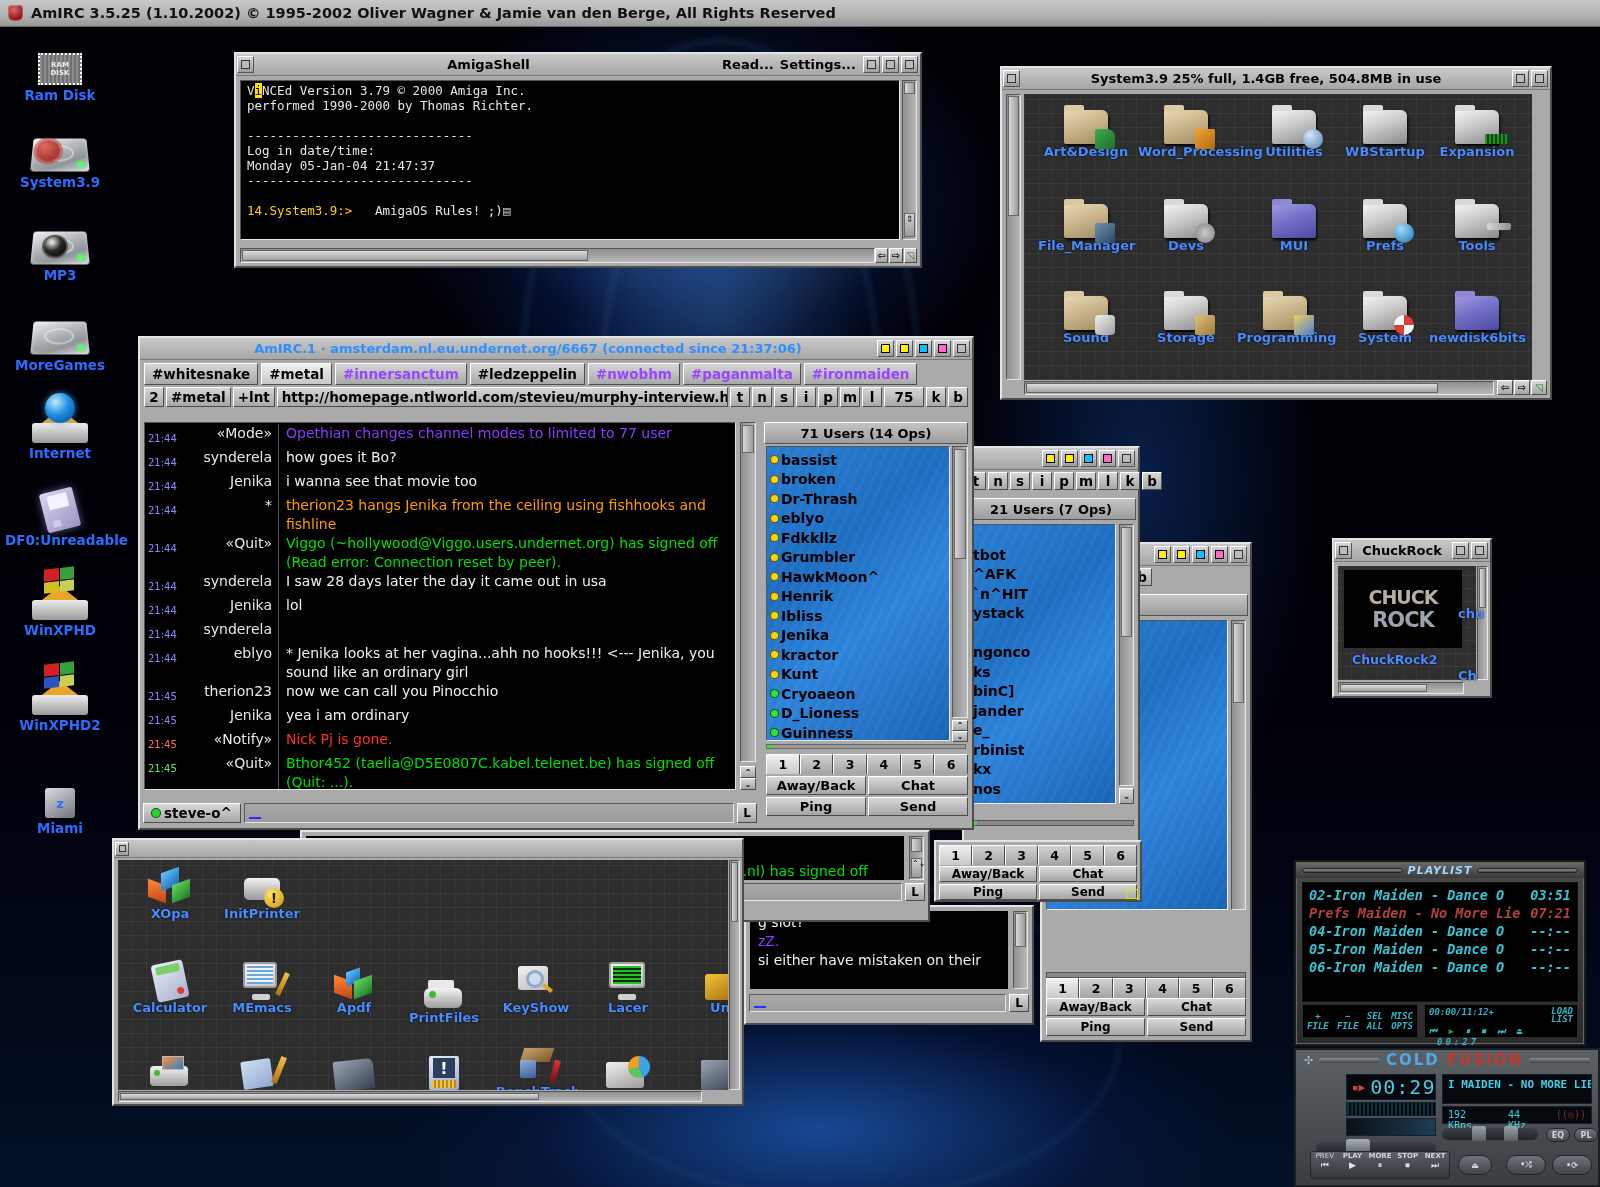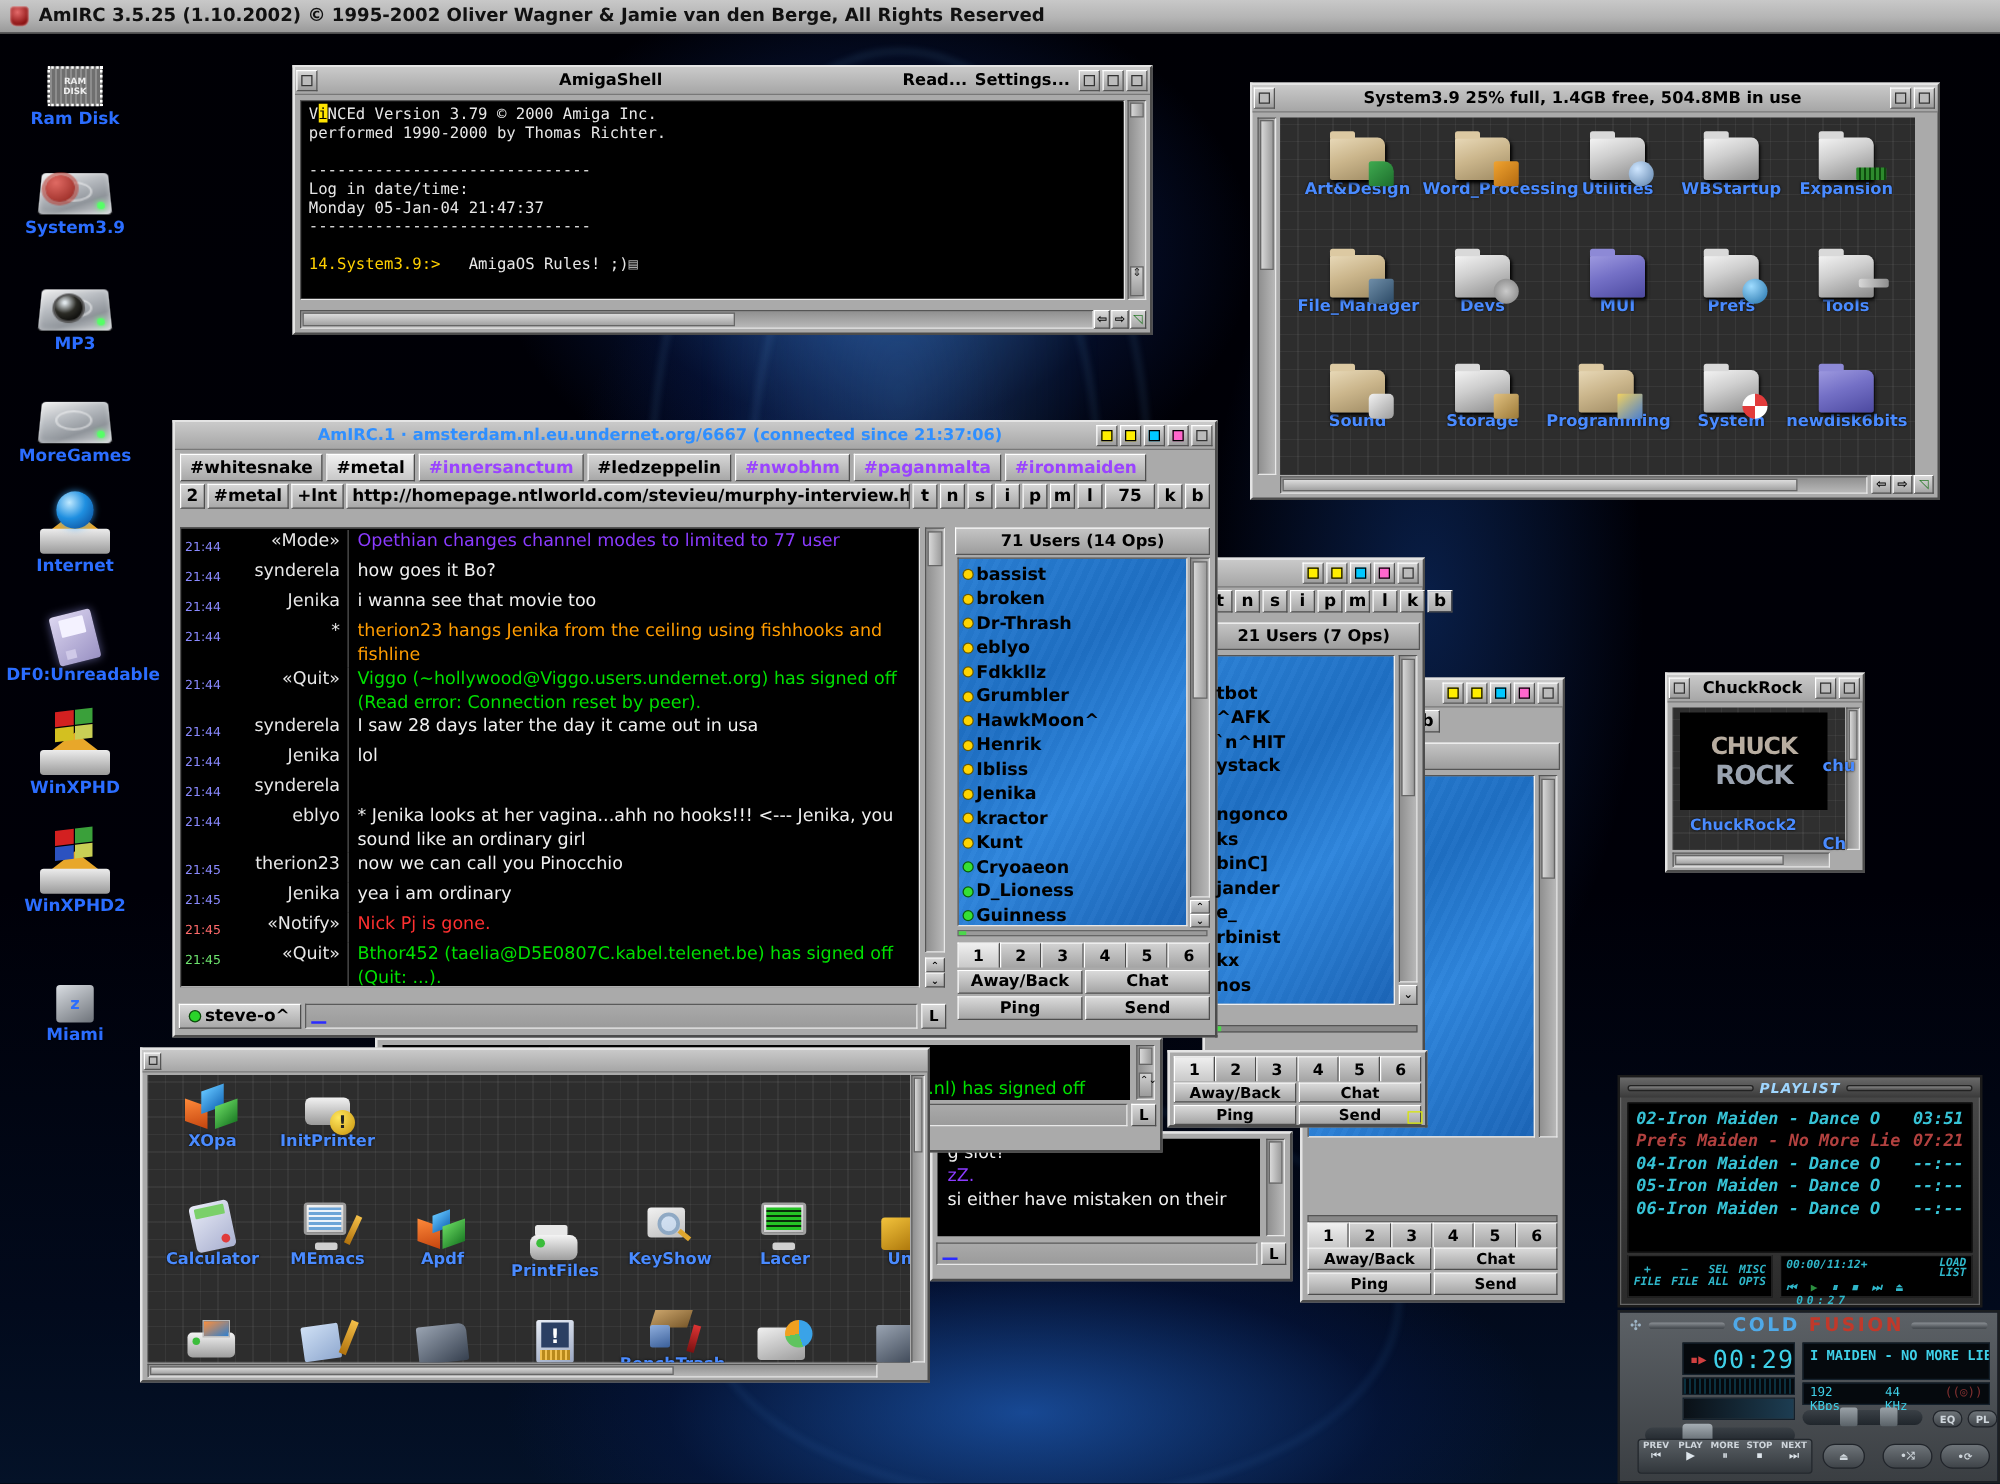--- a/index.html
+++ b/index.html
@@ -1202,21 +1202,21 @@
   </div>
   <div class="cfbtn" style="position:absolute;left:250px;top:78px;width:24px;height:14px;border-radius:7px;">EQ</div>
   <div class="cfbtn" style="position:absolute;left:278px;top:78px;width:24px;height:14px;border-radius:7px;">PL</div>
 
   <div style="position:absolute;left:20px;top:92px;width:120px;height:12px;background:linear-gradient(180deg,#3a4046,#20262c);border-radius:6px;">
     <div style="position:absolute;left:30px;top:-3px;width:24px;height:16px;background:linear-gradient(180deg,#a6aeb4,#5a6268);border-radius:3px;"></div>
   </div>
 
   <div style="position:absolute;left:14px;bottom:6px;width:140px;height:28px;background:linear-gradient(180deg,#5a6065,#32373c);border:1px solid #22272c;border-radius:3px;display:flex;">
     <div style="flex:1;text-align:center;">
-      <div style="font-size:7px;color:#cfd6dc;font-weight:bold;">PREV</div>
+      <div style="font-size:7px;color:#cfd6dc;font-weight:normal;">PREV</div>
       <div style="font-size:9px;color:#dfe6ec;">⏮</div>
     </div>
     <div style="flex:1;text-align:center;">
       <div style="font-size:7px;color:#cfd6dc;font-weight:bold;">PLAY</div>
       <div style="font-size:9px;color:#dfe6ec;">▶</div>
     </div>
     <div style="flex:1;text-align:center;">
       <div style="font-size:7px;color:#cfd6dc;font-weight:bold;">MORE</div>
       <div style="font-size:9px;color:#dfe6ec;">⏸</div>
     </div>

